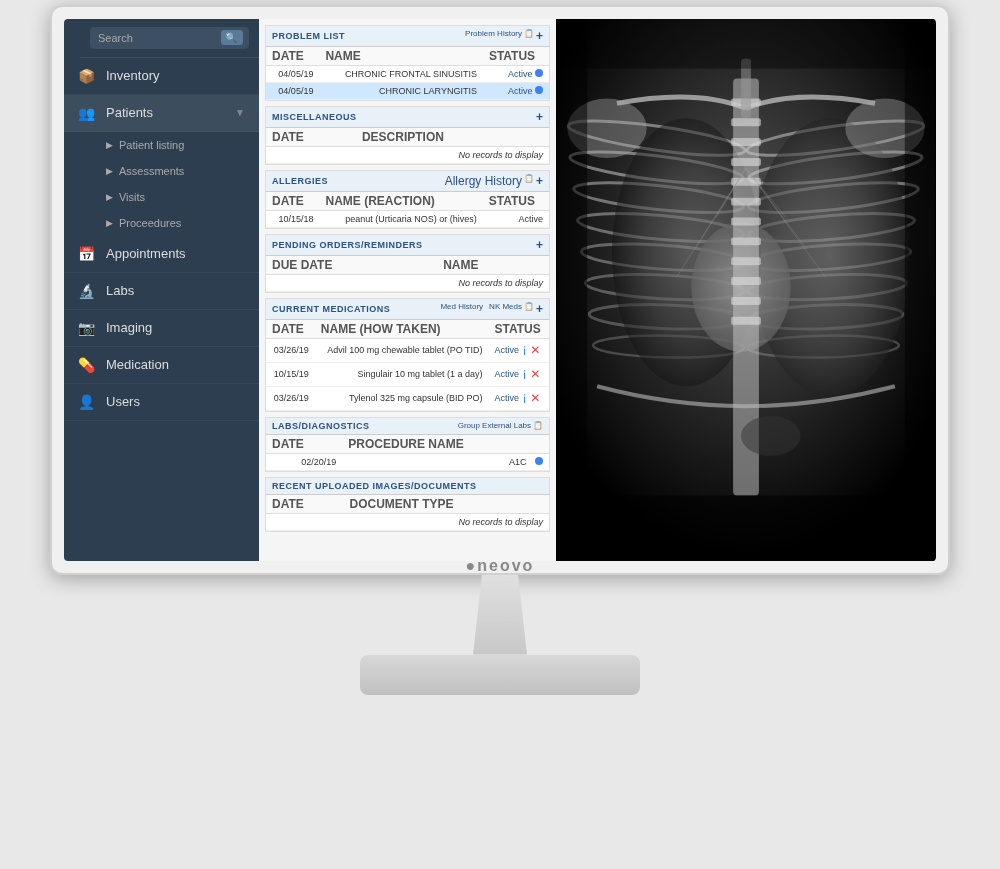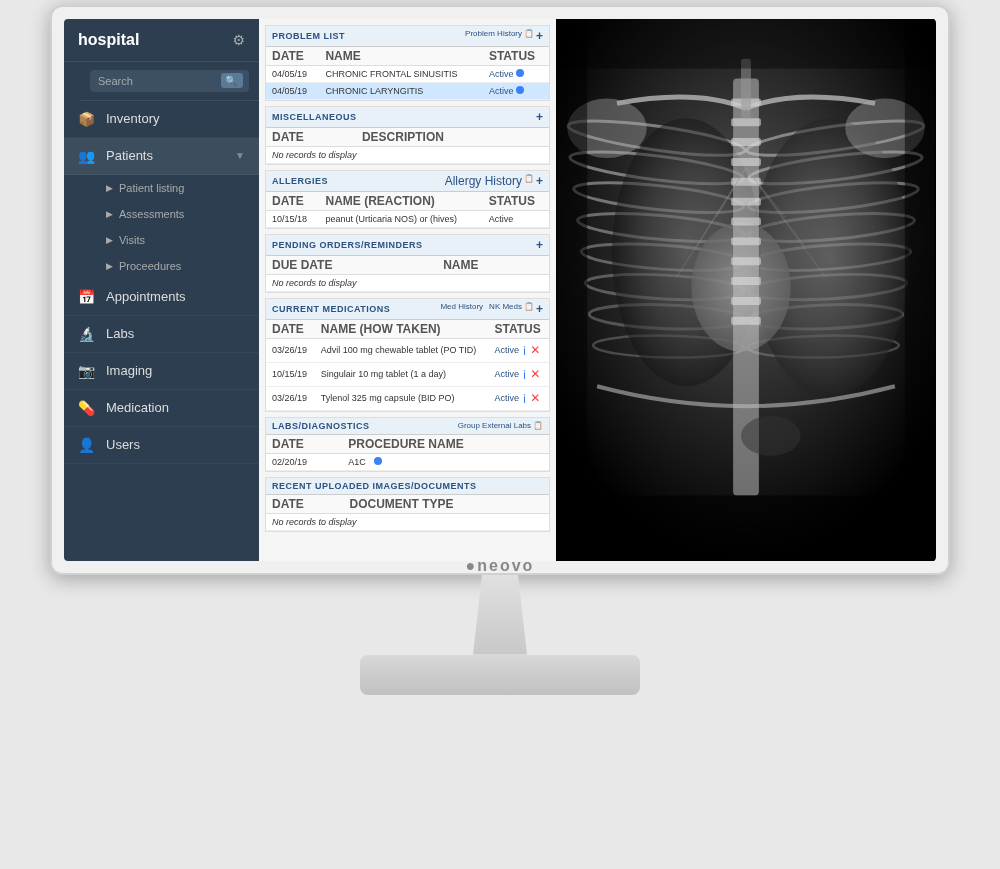--- a/index.html
+++ b/index.html
@@ -257,20 +257,21 @@
       text-align: left;
       border-bottom: 1px solid #ddd;
       background: #f9f9f9;
     }
 
     .table td {
       font-size: 9px;
       padding: 3px 6px;
       border-bottom: 1px solid #eee;
       color: #333;
+      text-align: right;
     }
 
     .table tr.selected td { background: #d0e8ff; }
 
     .status-active {
       color: #2c5282;
       font-size: 9px;
     }
 
     .dot-blue {
@@ -323,24 +324,20 @@
 
   </style>
 </head>
 <body>
 
 <div class="monitor-shell">
   <div class="monitor-bezel">
     <div class="monitor-screen">
 
       <div class="sidebar">
-        <div class="sidebar-header">
-          <span class="sidebar-logo">hospital</span>
-          <span class="sidebar-gear">⚙</span>
-        </div>
         <div class="sidebar-search">
           <div class="search-wrapper">
             <input type="text" placeholder="Search" style="">
             <button class="search-icon-btn">🔍</button>
           </div>
         </div>
         <nav class="sidebar-nav">
 
           <div class="nav-item">
             <span class="nav-icon">📦</span>

